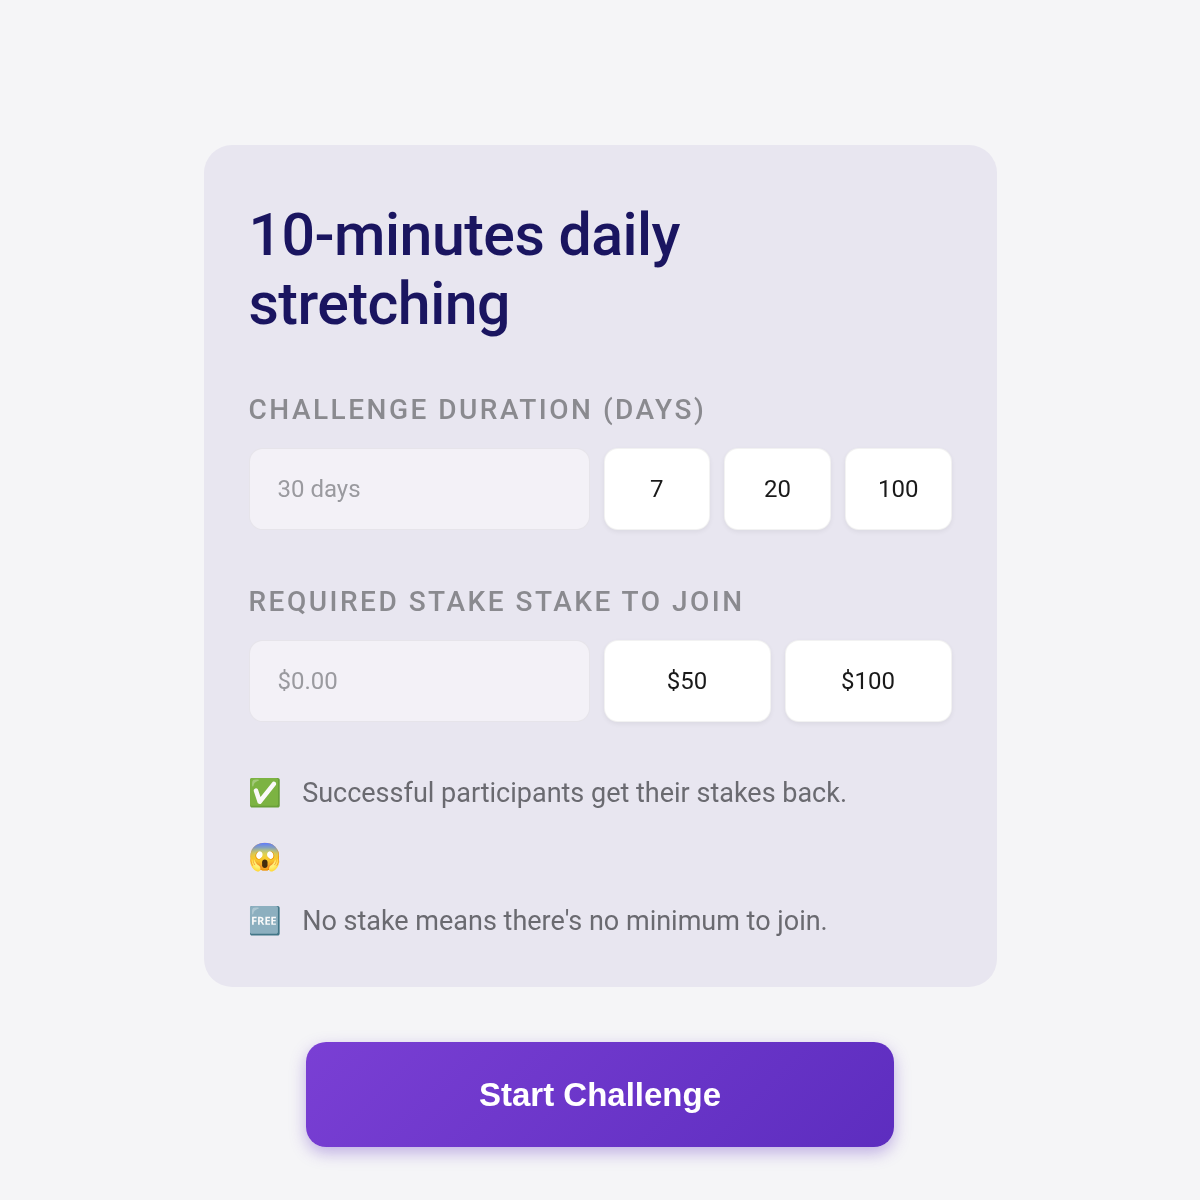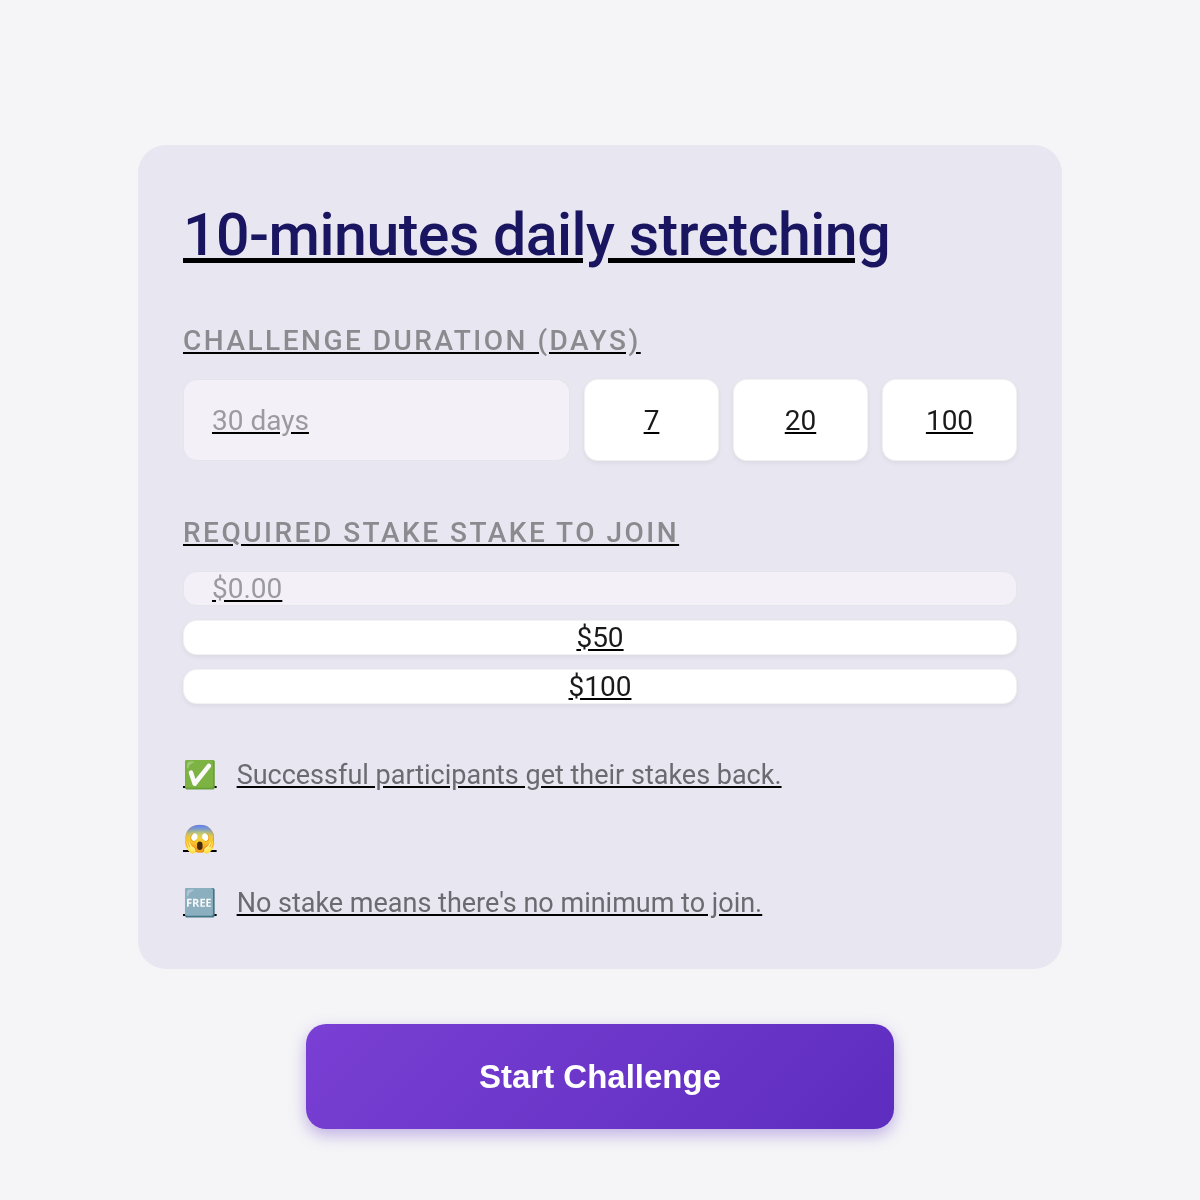--- a/index.html
+++ b/index.html
@@ -11,25 +11,24 @@
       font-family: -apple-system, BlinkMacSystemFont, 'Segoe UI', Roboto, Helvetica, Arial, sans-serif;
       background: #f5f5f7;
       width: 1200px;
       height: 1200px;
       display: flex;
       flex-direction: column;
       align-items: center;
       padding-top: 145px;
     }
     .card {
-      width: 924px;
+      width: 793px;
       background: #e8e6f0;
       border-radius: 28px;
       padding: 55px 45px 50px 45px;
-      text-decoration: underline;
     }
     .challenge-title {
       font-size: 59px;
       font-weight: 500;
       color: #1a1560;
       letter-spacing: -0.5px;
       margin-bottom: 55px;
     }
     .section-label {
       font-size: 28px;
@@ -38,27 +37,26 @@
       letter-spacing: 2.5px;
       margin-bottom: 22px;
     }
     .options-row {
       display: flex;
       gap: 14px;
       margin-bottom: 55px;
     }
     .options-row.stake-row {
       margin-bottom: 55px;
-      flex-direction: column;
     }
     .option-input, .option-button {
       flex: 1;
       height: 82px;
       border-radius: 14px;
-      font-size: 28px;
+      font-size: 24px;
       font-weight: 400;
       display: flex;
       align-items: center;
       justify-content: center;
       border: 1px solid rgba(0,0,0,0.05);
     }
     .option-input {
       background: #f3f1f7;
       color: #9a9a9f;
       justify-content: flex-start;

